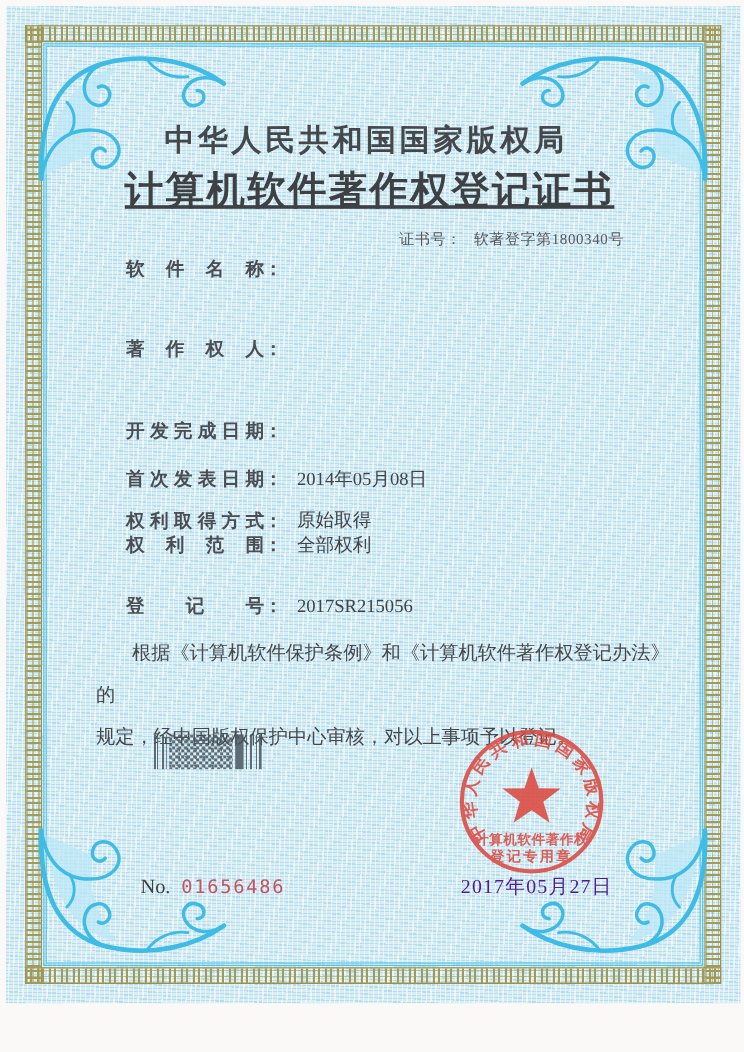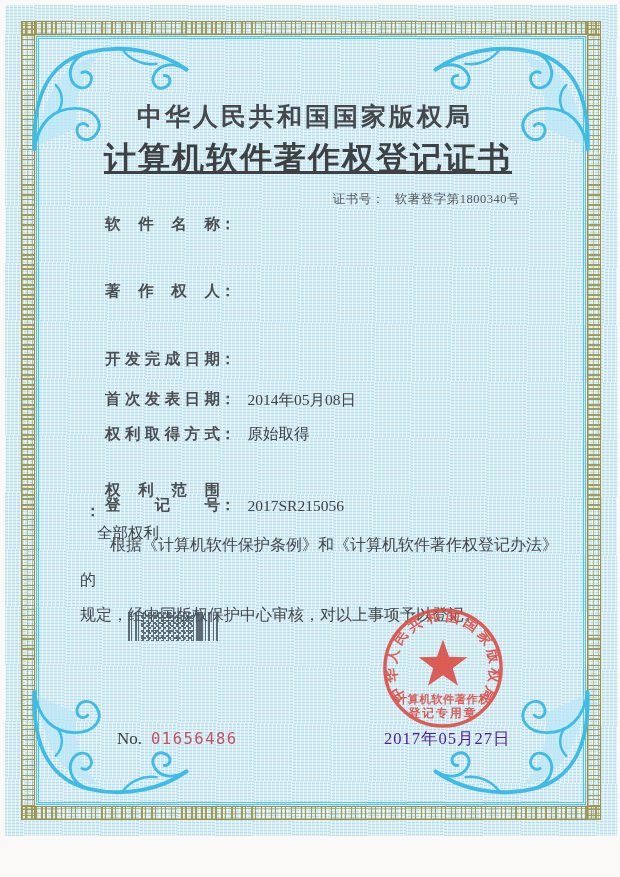--- a/index.html
+++ b/index.html
@@ -59,21 +59,21 @@
     font-size:12.5px;color:#55575a;letter-spacing:.5px;
   }
   .certno .lab{margin-right:10px;}
   .field{position:absolute;left:85px;display:flex;align-items:flex-start;
     font-size:15.5px;color:#44474b;}
   .flabel{display:inline-block;width:115px;text-align:justify;text-align-last:justify;
     font-weight:bold;color:#4a4d51;white-space:pre-wrap;padding-left:20px;}
   .fcolon{font-weight:bold;color:#4a4d51;}
   .fvalue{margin-left:12px;color:#3f4246;line-height:21.5px;white-space:nowrap;}
   .f-name{top:214px;} .f-owner{top:281px;} .f-dev{top:349px;} .f-pub{top:389px;}
-  .f-acq{top:423px;align-items:flex-end;} .f-scope{top:480px;flex-direction:column;} .f-reg{top:495px;}
+  .f-acq{top:423px;align-items:flex-end;} .f-scope{top:444px;} .f-reg{top:495px;}
   .statement{
     position:absolute;left:80px;top:527px;width:478px;
     font-size:16px;line-height:35px;color:#44474b;
   }
   .statement .l1{text-indent:30px;}
   
   .barcode{position:absolute;left:128px;top:612px;width:90px;height:29px;display:flex;opacity:.85;}
   .bc-left{width:11px;height:100%;
     background:repeating-linear-gradient(90deg,#49565f 0 2px,rgba(0,0,0,0) 2px 3px,#49565f 3px 4px,rgba(0,0,0,0) 4px 7px);}
   .bc-mid{width:53px;height:100%;margin-left:2px;

